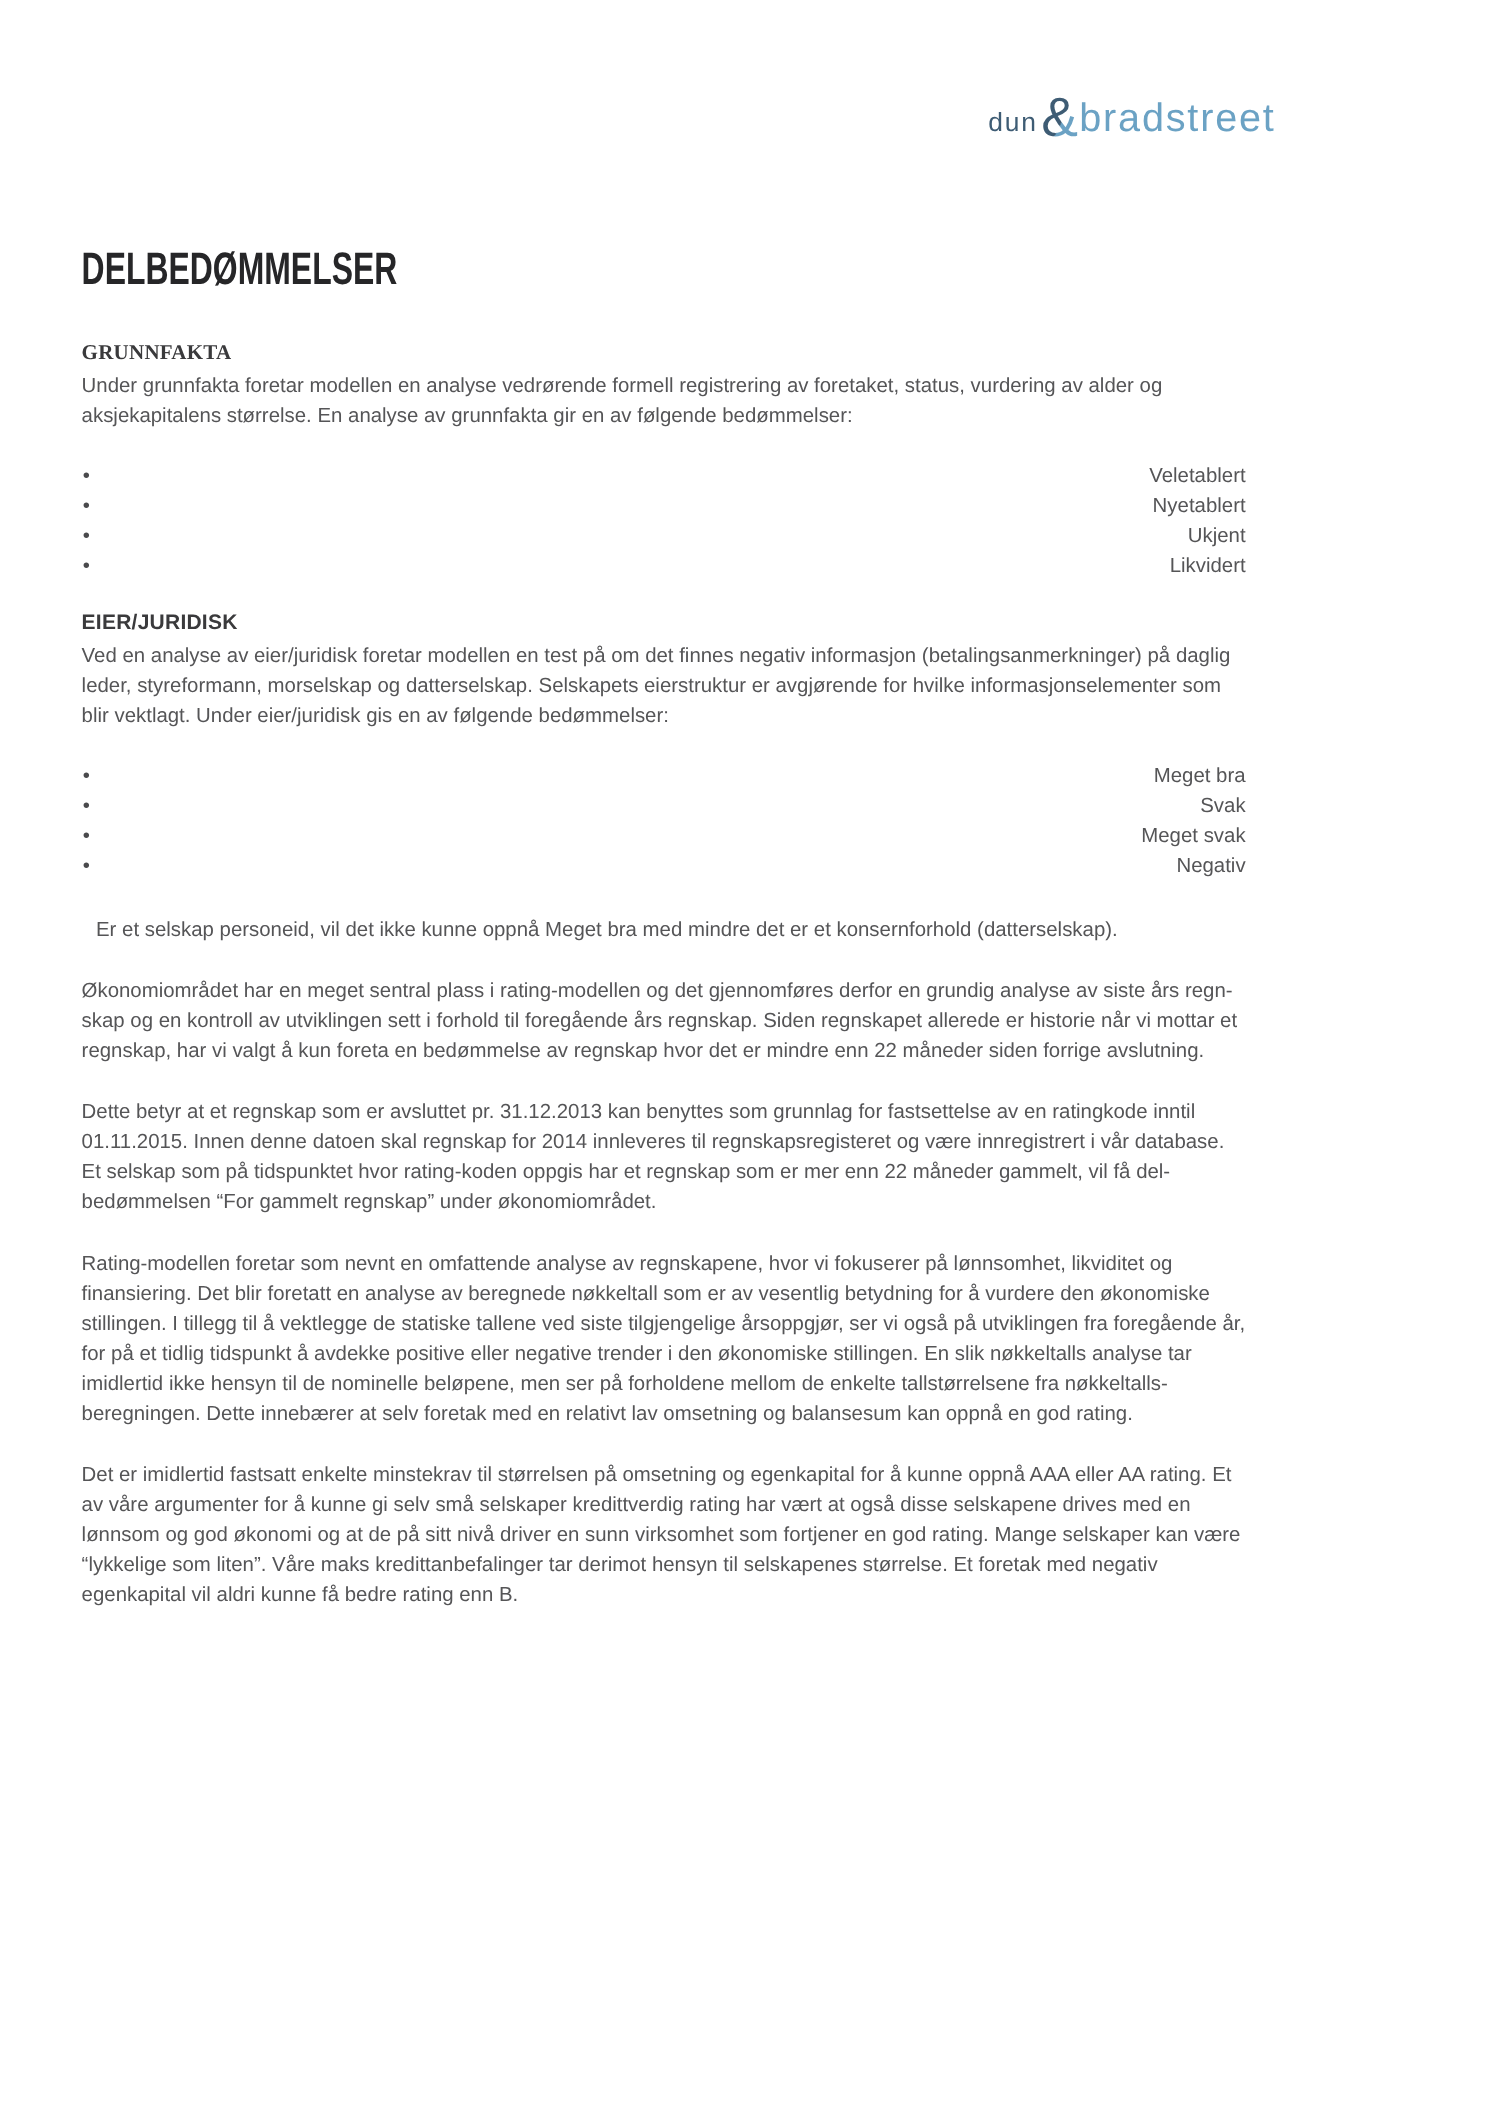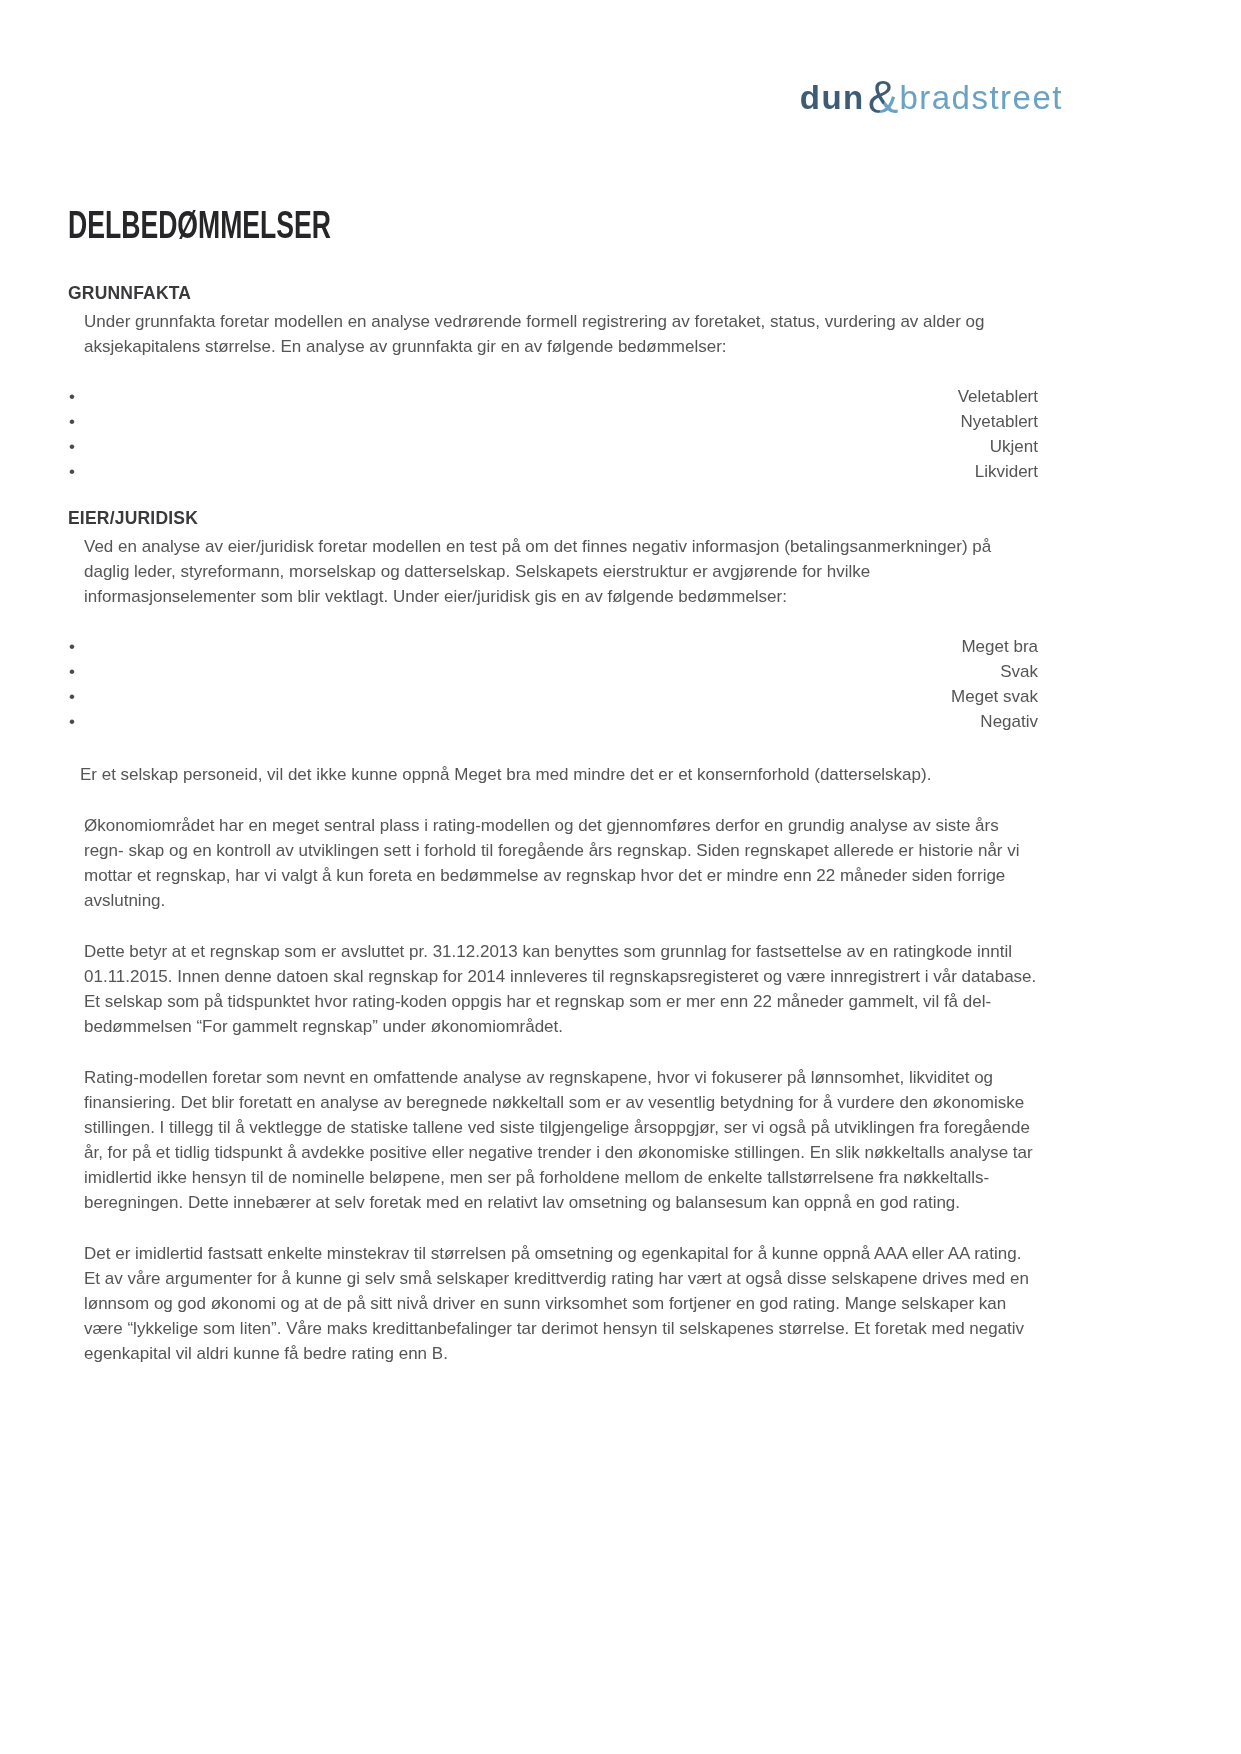--- a/index.html
+++ b/index.html
@@ -19,24 +19,24 @@
   
   .logo {
     position: absolute;
     top: 74px;
     right: 178px;
     white-space: nowrap;
     line-height: 46px;
     user-select: none;
   }
   .logo-dun {
-    font-size: 33px;
+    font-size: 22px;
     letter-spacing: 1.5px;
     color: #3e5c74;
-    font-weight: 700;
+    font-weight: 400;
     margin-top: 44px;
   }
   .logo-amp {
     display: inline-block;
     font-size: 46px;
     font-weight: 400;
     margin: 0 1px 0 3px;
     vertical-align: -4px;
     background: linear-gradient(118deg, #3e5c74 58%, #6ba2c4 58%);
     -webkit-background-clip: text;
@@ -72,23 +72,24 @@
   h2.sec-heading {
     margin: 24px 0 5px 0;
     font-size: 17.5px;
     line-height: 21px;
     font-weight: 700;
     color: #3a3a3c;
     letter-spacing: 0.2px;
   }
   h2.first {
     margin-top: 0;
+    font-family: Liberation Serif, serif;
   }
   p.body-par {
-    margin: 0 0 26px 16px;
+    margin: 0 0 26px 0;
     font-size: 17px;
     line-height: 25px;
   }
   p.no-gap {
     margin-bottom: 0;
   }
   ul.bullets {
     list-style: none;
     margin: 25px 0 24px 0;
     padding: 0;

